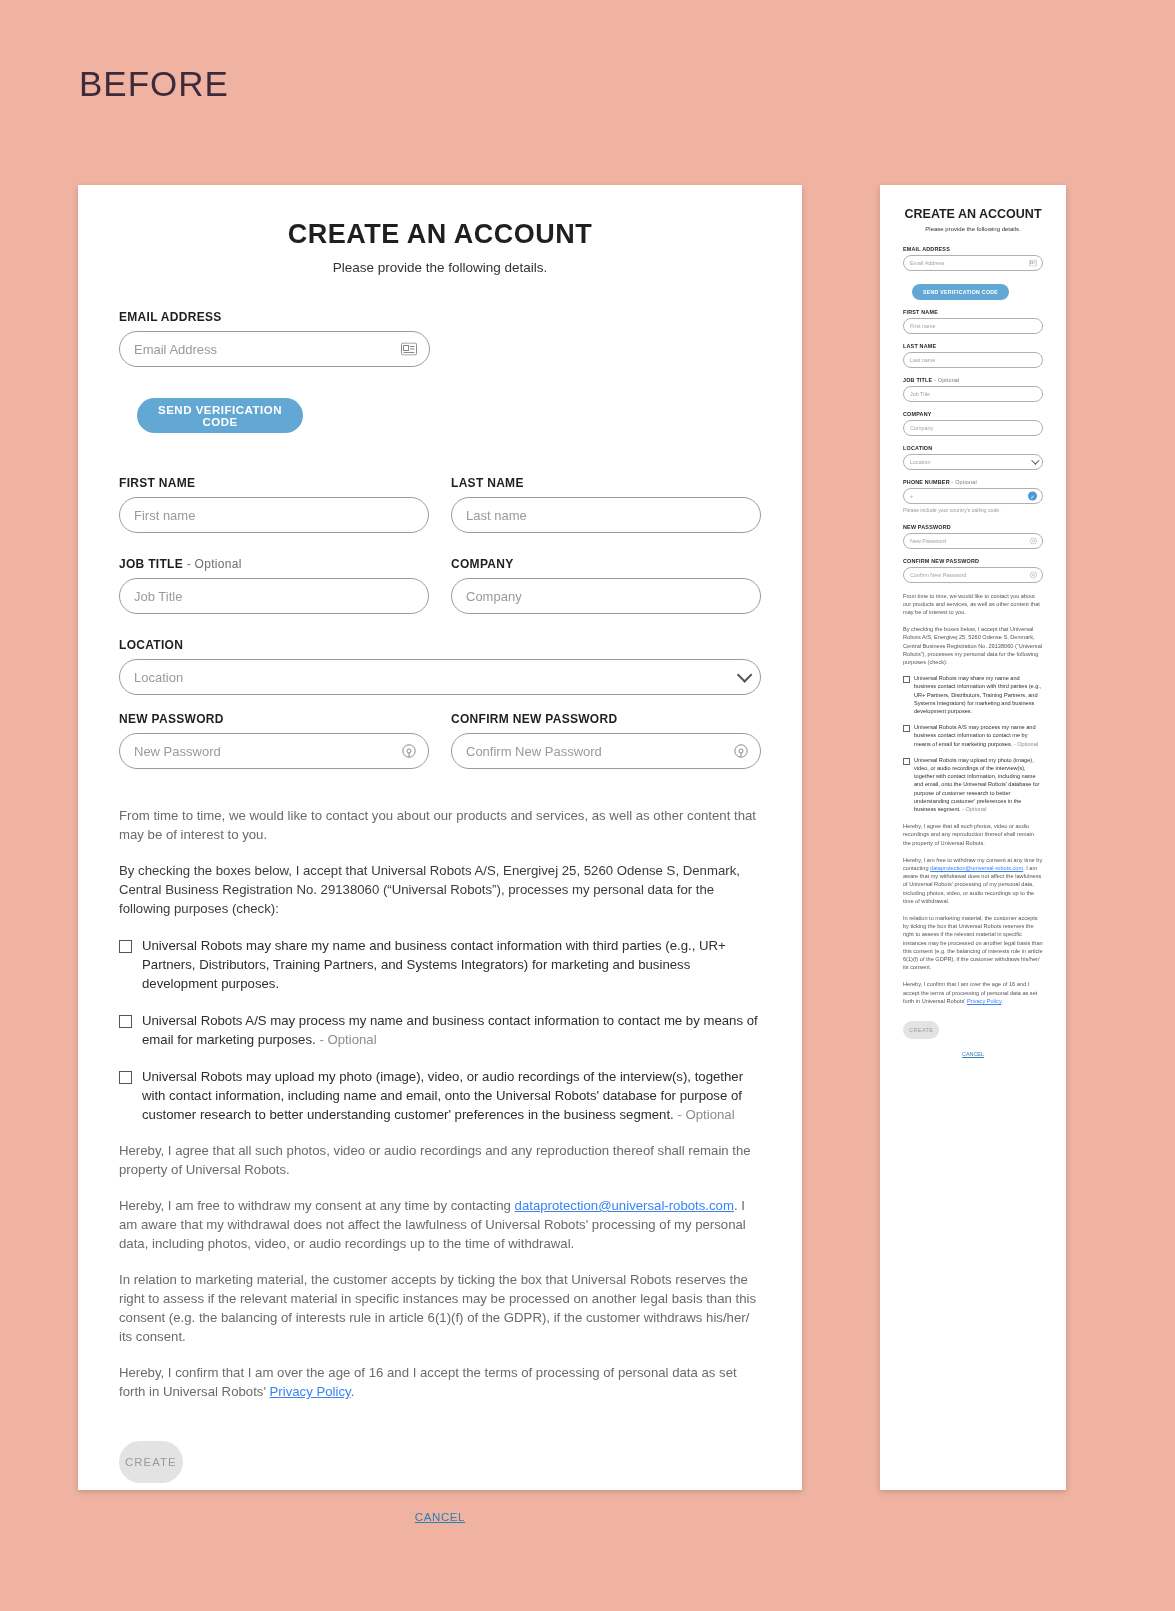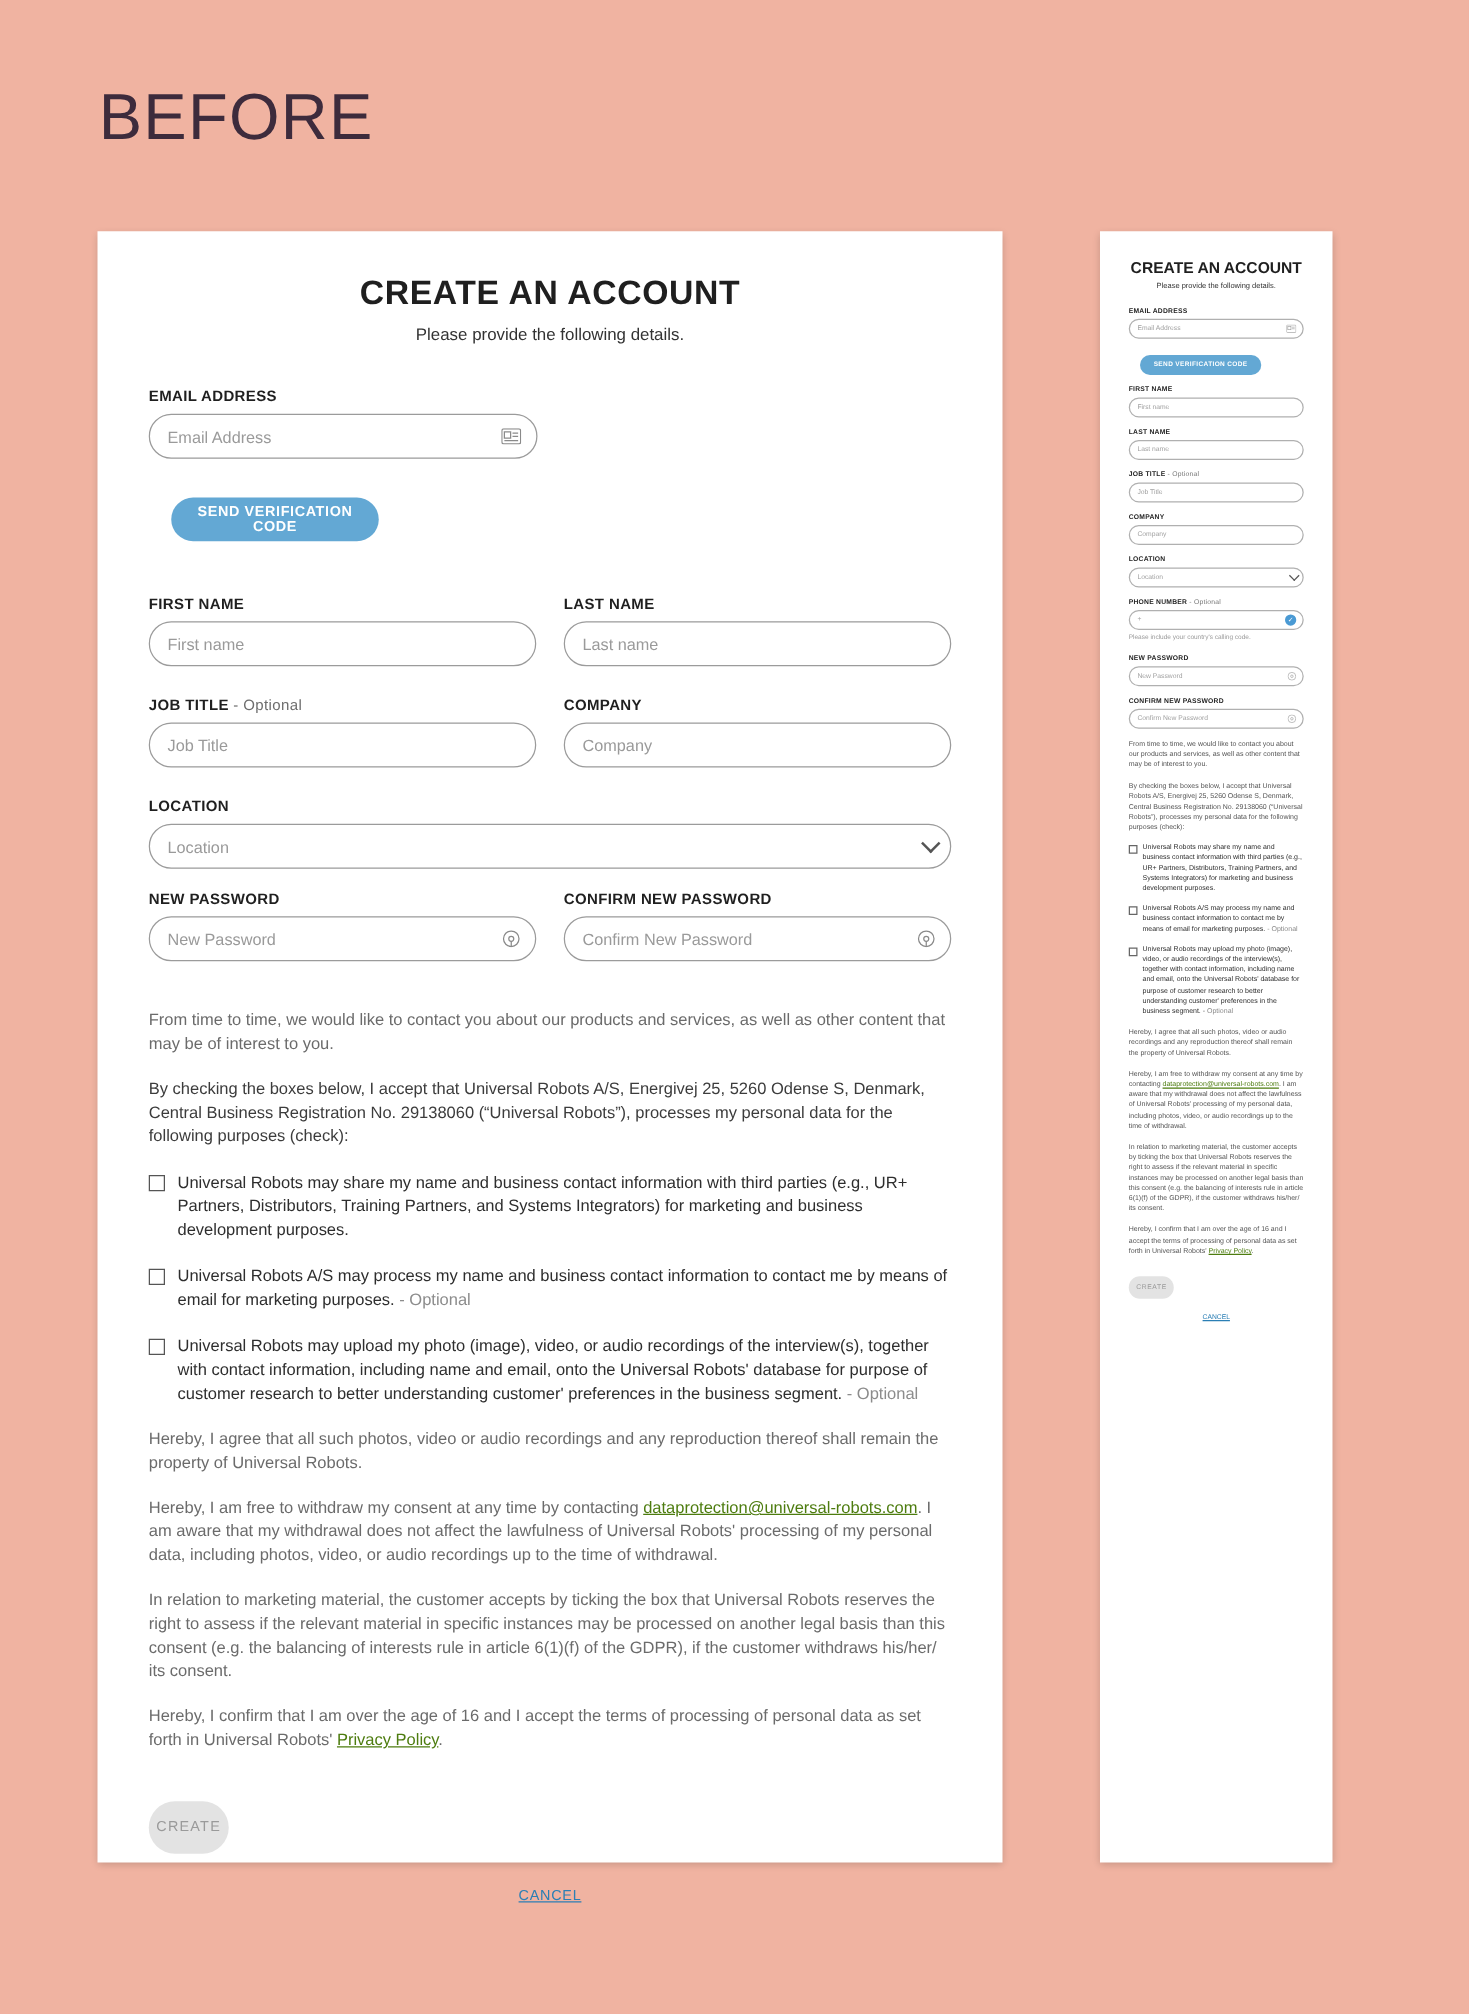--- a/index.html
+++ b/index.html
@@ -11,21 +11,21 @@
     height: 1611px;
     background: #f0b3a1;
     font-family: "Liberation Sans", sans-serif;
     overflow: hidden;
     position: relative;
   }
   .before-label {
     position: absolute;
     left: 79px;
     top: 64px;
-    font-size: 52px;
+    font-size: 35px;
     color: #3d2b3c;
     letter-spacing: 1px;
     font-weight: 400;
   }
 
   
   .desktop-card {
     position: absolute;
     left: 78px;
     top: 185px;
@@ -130,21 +130,21 @@
     flex: 0 0 auto;
     margin-top: 4px;
   }
   .check-text {
     font-size: 13.2px;
     line-height: 19px;
     color: #2e2e2e;
   }
   .opt-inline { color: #8c8c8c; }
   a.link {
-    color: #4d7c0f;
+    color: #3b82f6;
     text-decoration: underline;
   }
   .create-btn {
     margin-top: 40px;
     height: 42px;
     border-radius: 21px;
     background: #e3e3e3;
     color: #9a9a9a;
     font-size: 11.5px;
     letter-spacing: 1px;

